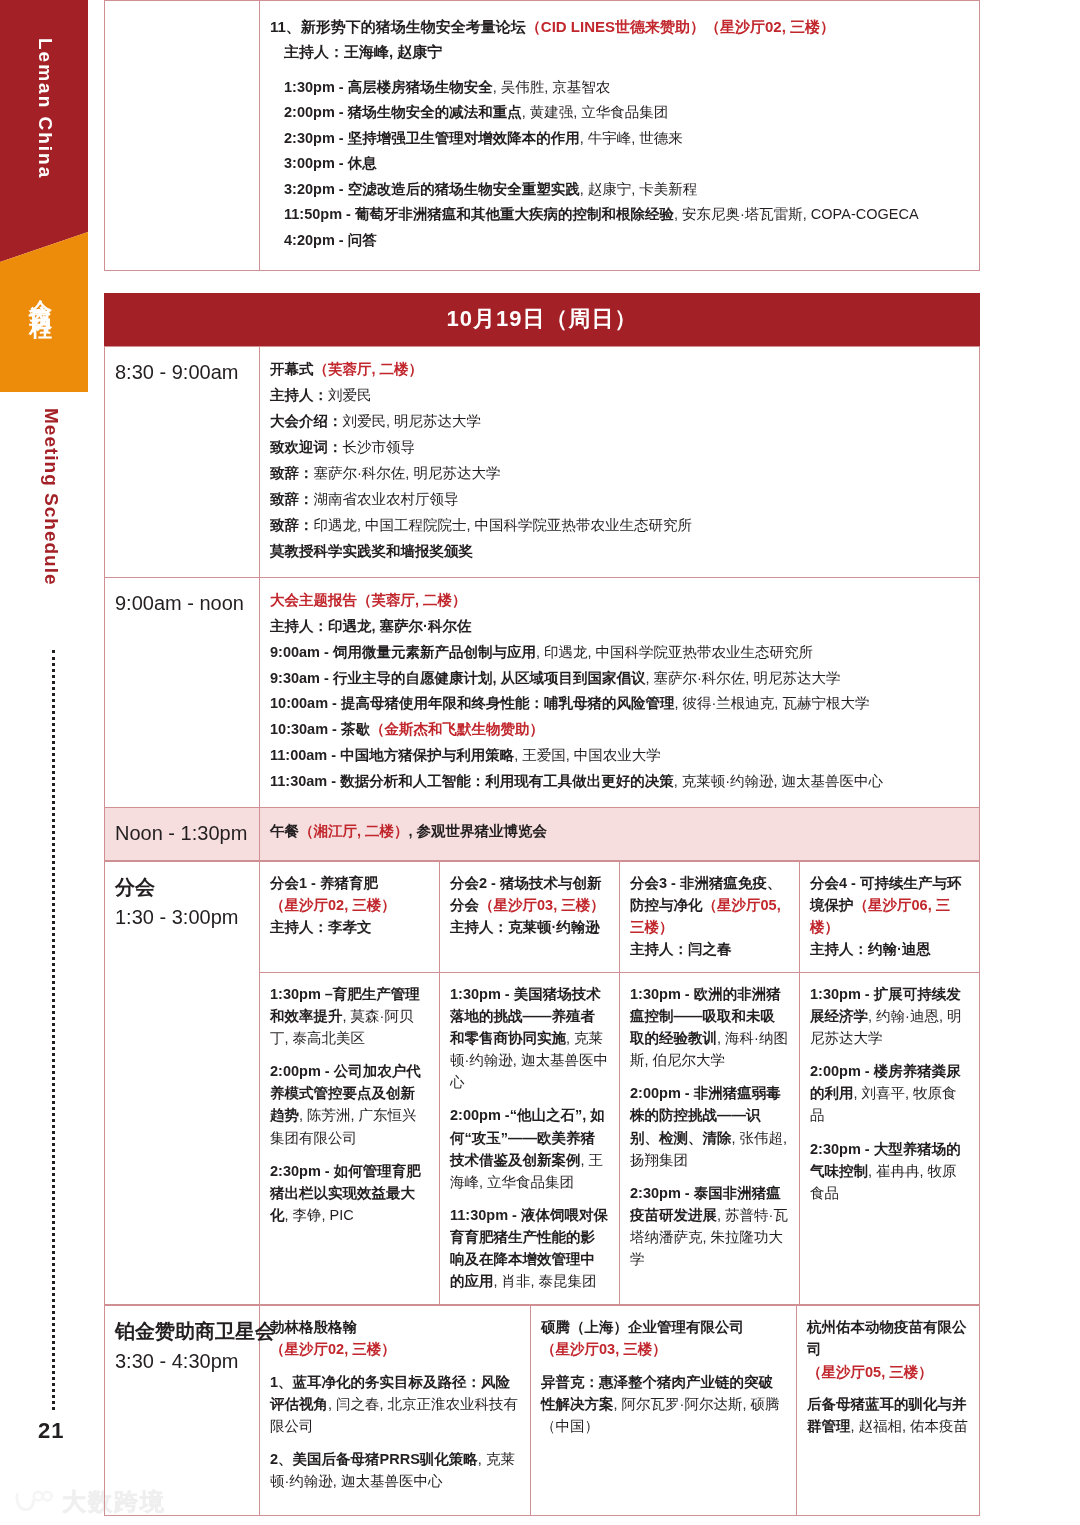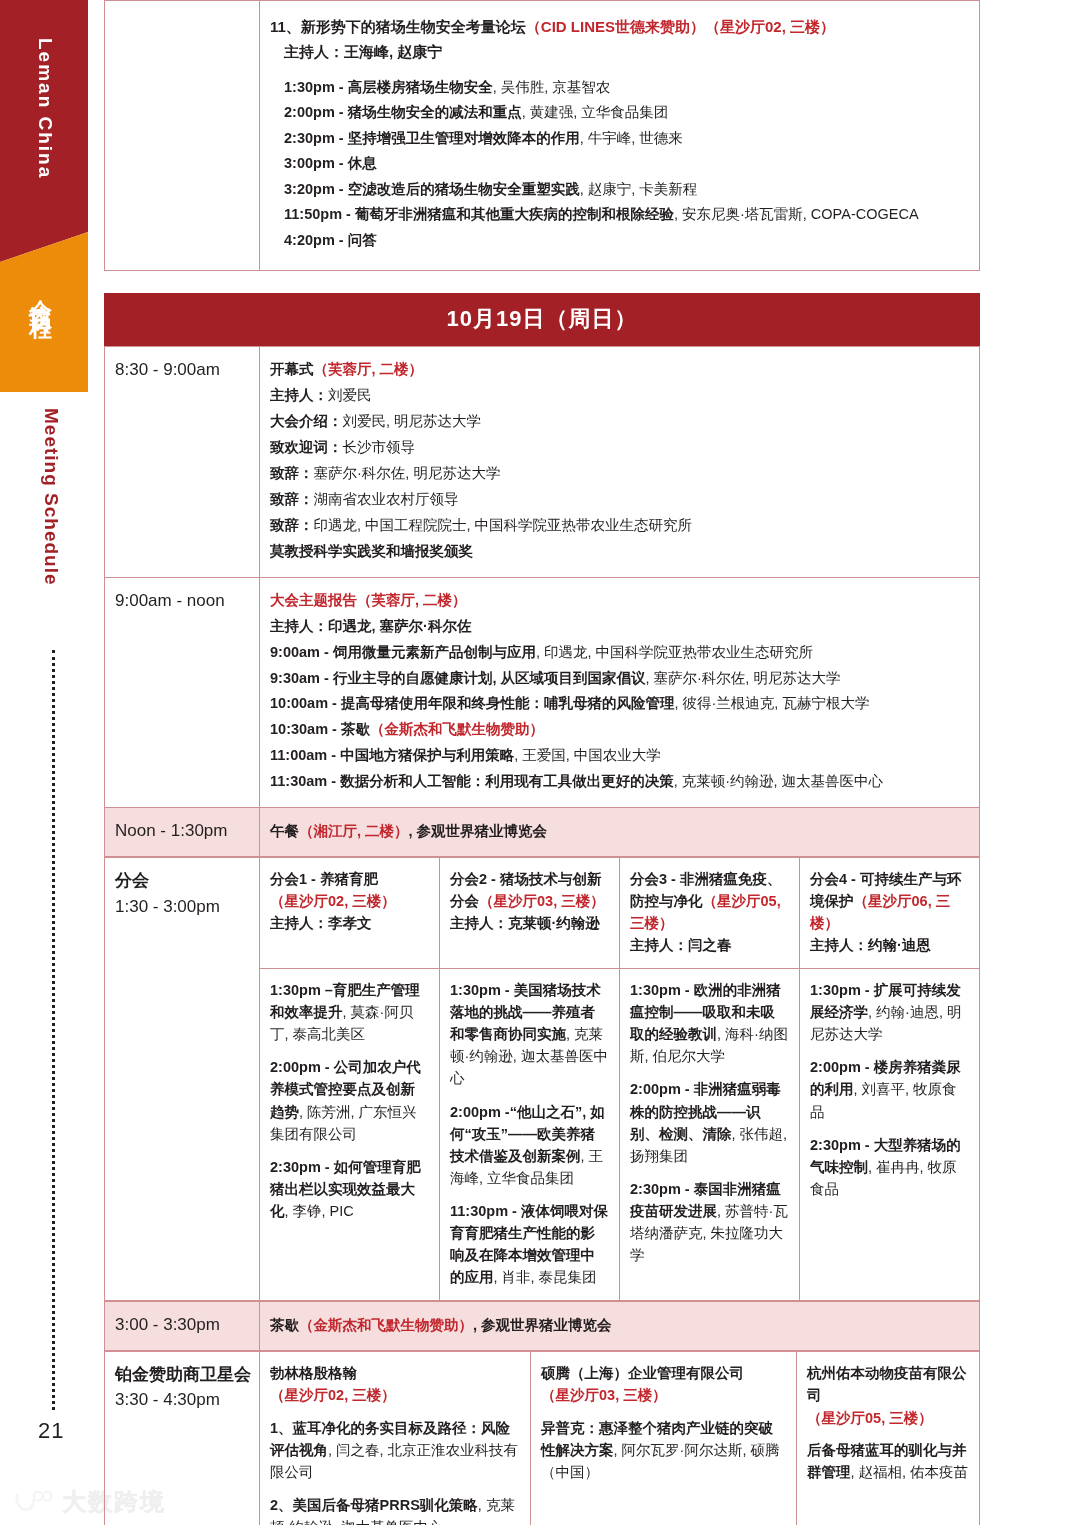--- a/index.html
+++ b/index.html
@@ -48,21 +48,21 @@
     color:#A32026;font-weight:bold;font-size:19px;
     letter-spacing:1px;
   }
   .dotted-line{
     position:absolute;left:52px;top:650px;
     width:0;height:760px;
     border-left:3px dotted #231f20;
   }
   .page-num{
     position:absolute;left:38px;top:1418px;
-    font-size:22px;font-weight:normal;color:#231f20;
+    font-size:22px;font-weight:bold;color:#231f20;
     letter-spacing:1px;
   }
 
   
   .watermark{
     position:absolute;left:14px;top:1478px;
     display:flex;align-items:center;gap:8px;
     opacity:.55;
     margin-top:8px;
   }
@@ -86,21 +86,21 @@
   .tbl td{
     border:1px solid #D08F92;
     vertical-align:top;
     padding:10px 10px 12px 10px;
     font-size:14.5px;
     line-height:1.52;
   }
   .col-time{width:134px;}
 
   .time{
-    font-size:17px;color:#231f20;line-height:1.5;
+    font-size:20px;color:#231f20;line-height:1.5;
     white-space:nowrap;
   }
 
   .red{color:#C1272D;}
   .b{font-weight:bold;}
 
   
   .block1{ padding-top:14px !important; padding-bottom:16px !important;}
   .block1 .title{font-weight:bold;font-size:15px;line-height:1.6;}
   .block1 .host{font-weight:bold;font-size:15px;margin-top:2px;padding-left:14px;}
@@ -284,32 +284,20 @@
       </td>
       <td class="sess-body">
         <p><span>1:30pm - 扩展可持续发展经济学</span><span class="norm">, 约翰·迪恩, 明尼苏达大学</span></p>
         <p><span>2:00pm - 楼房养猪粪尿的利用</span><span class="norm">, 刘喜平, 牧原食品</span></p>
         <p><span>2:30pm - 大型养猪场的气味控制</span><span class="norm">, 崔冉冉, 牧原食品</span></p>
       </td>
     </tr>
   </tbody>
     </table>
 
-  <table class="tbl">
-    <tbody>
-        <tr class="pinkrow">
-      <td class="col-time">
-        <div class="time">3:00 - 3:30pm</div>
-      </td>
-      <td>
-        <div class="cellbody"><span class="b">茶歇</span><span class="b red">（金斯杰和飞默生物赞助）</span><span class="b">, 参观世界猪业博览会</span></div>
-      </td>
-    </tr>
-  </tbody>
-    </table>
 
   <table class="tbl">
     <tbody>
         <tr>
       <td class="col-time">
         <div class="time b">铂金赞助商卫星会</div>
         <div class="time">3:30 - 4:30pm</div>
       </td>
       <td class="sat-body" style="width:250px">
         <div class="sat-head">

